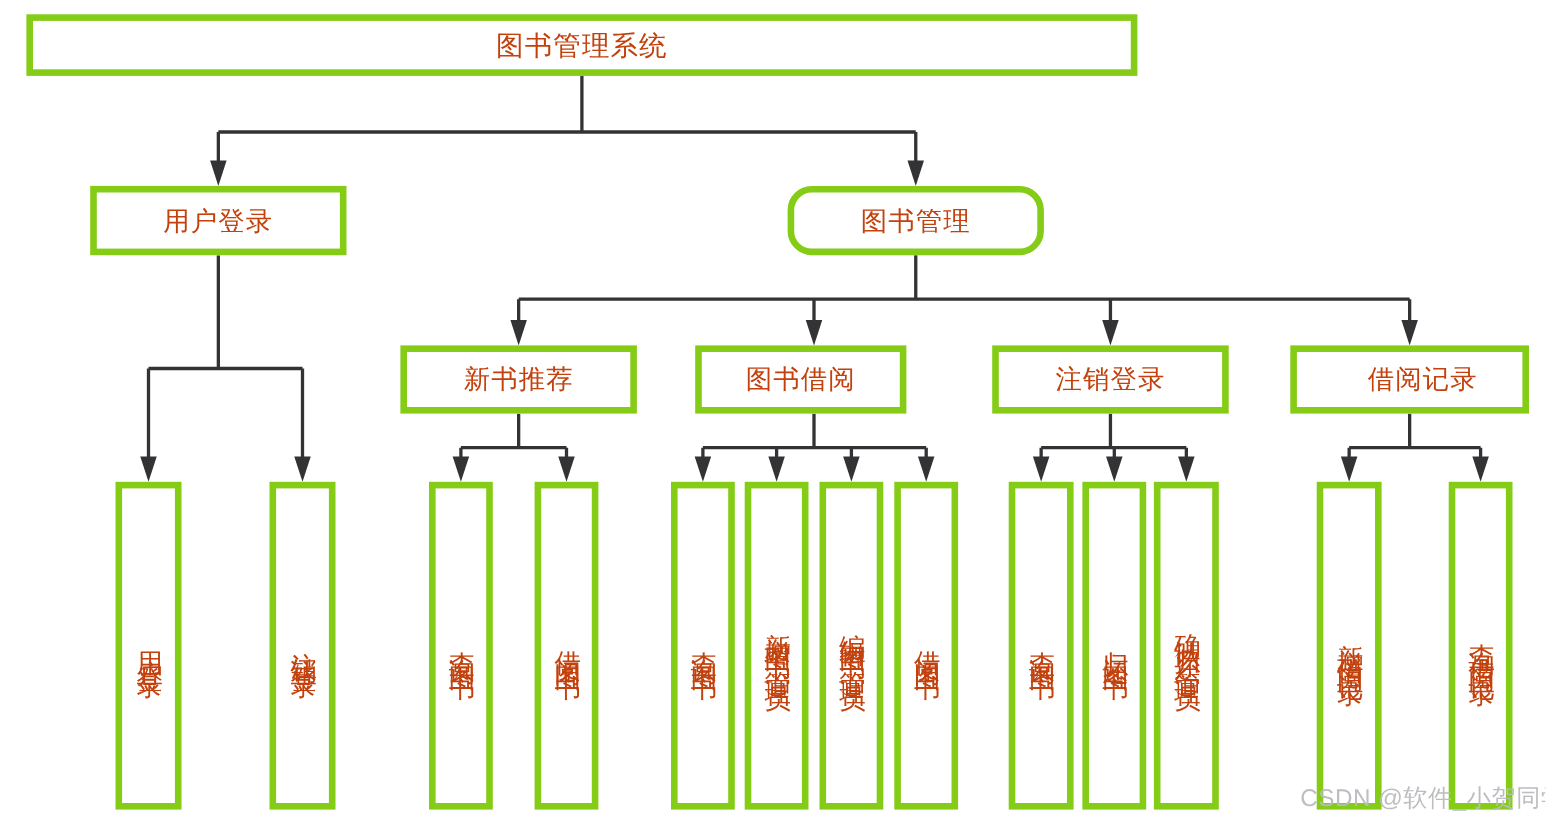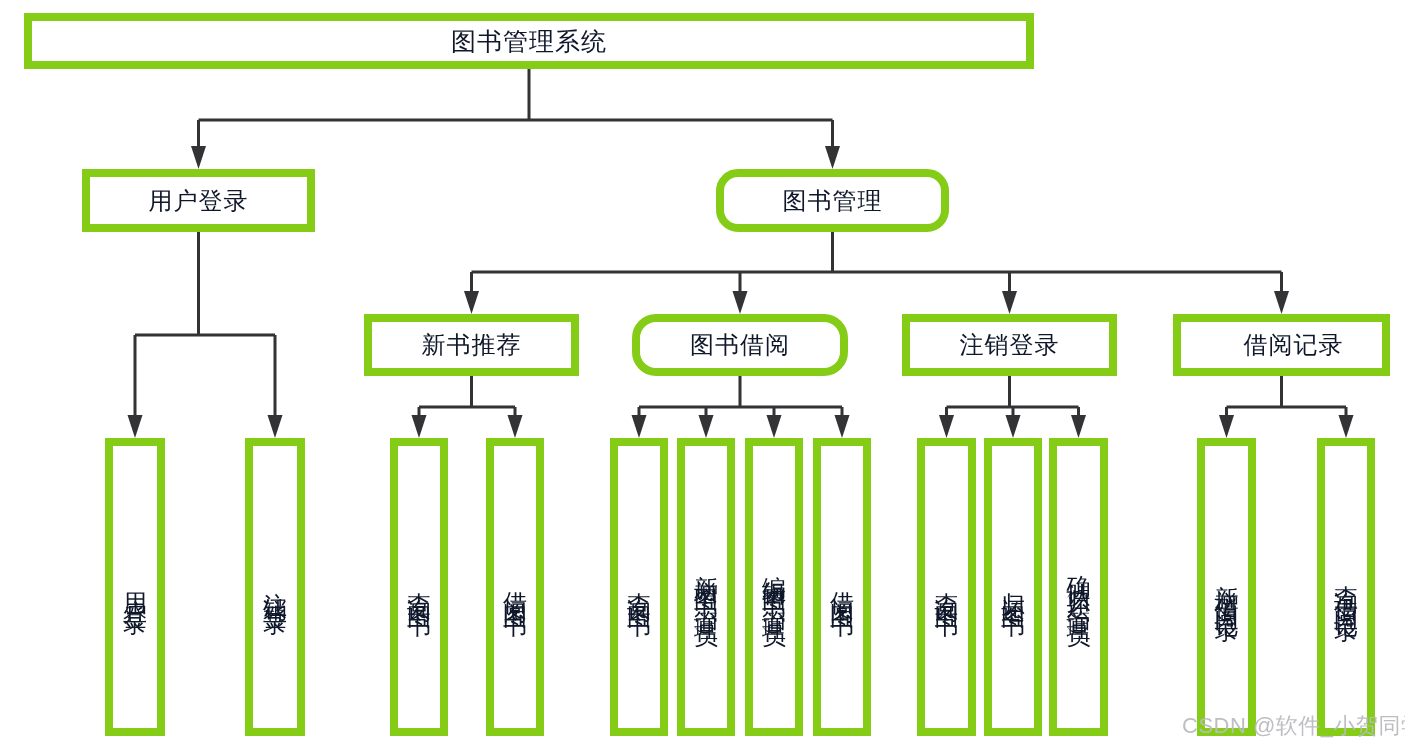--- a/index.html
+++ b/index.html
@@ -19,26 +19,26 @@
     position: absolute;
     left: 0;
     top: 0;
     width: 1405px;
     height: 747px;
     pointer-events: none;
   }
   .node {
     position: absolute;
     background: #ffffff;
-    border: 8px solid #84cc16;
+    border: 6px solid #84cc16;
     box-sizing: border-box;
     display: flex;
     align-items: center;
     justify-content: center;
-    color: #0f172a;
+    color: #c2410c;
     text-align: center;
     z-index: 2;
   }
   .node-h {
     font-size: 24px;
     letter-spacing: 1px;
     white-space: nowrap;
   }
   .node-title {
     font-size: 25px;
@@ -106,21 +106,21 @@
       <polygon points="1338.5,415 1353.5,415 1346,438"></polygon>
     </g>
   </svg>
 
   <div class="node node-h node-title" style="left:24px; top:13px; width:1010px; height:56px;">图书管理系统</div>
 
   <div class="node node-h" style="left:82px; top:169px; width:233px; height:63px;">用户登录</div>
   <div class="node node-h" style="left:716px; top:169px; width:233px; height:63px;border-radius:22px;">图书管理</div>
 
   <div class="node node-h" style="left:364px; top:314px; width:215px; height:62px;">新书推荐</div>
-  <div class="node node-h" style="left:632px; top:314px; width:216px; height:62px;border-radius:24px;">图书借阅</div>
+  <div class="node node-h" style="left:632px; top:314px; width:192px; height:62px;">图书借阅</div>
   <div class="node node-h" style="left:902px; top:314px; width:215px; height:62px;">注销登录</div>
   <div class="node node-h" style="left:1173px; top:314px; width:217px; height:62px;padding-left:24px;">借阅记录</div>
 
   <div class="node node-v" style="left:105px; top:438px; width:60px; height:298px;">
     <span class="vtext">用户登录</span>
   </div>
   <div class="node node-v" style="left:245px; top:438px; width:60px; height:298px;">
     <span class="vtext">注销登录</span>
   </div>
 

